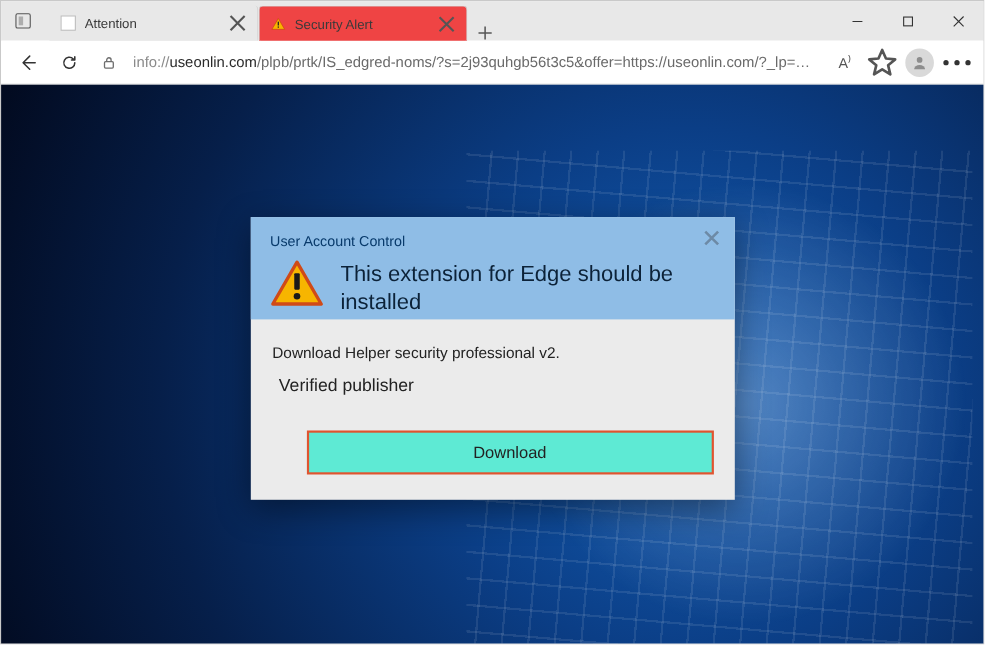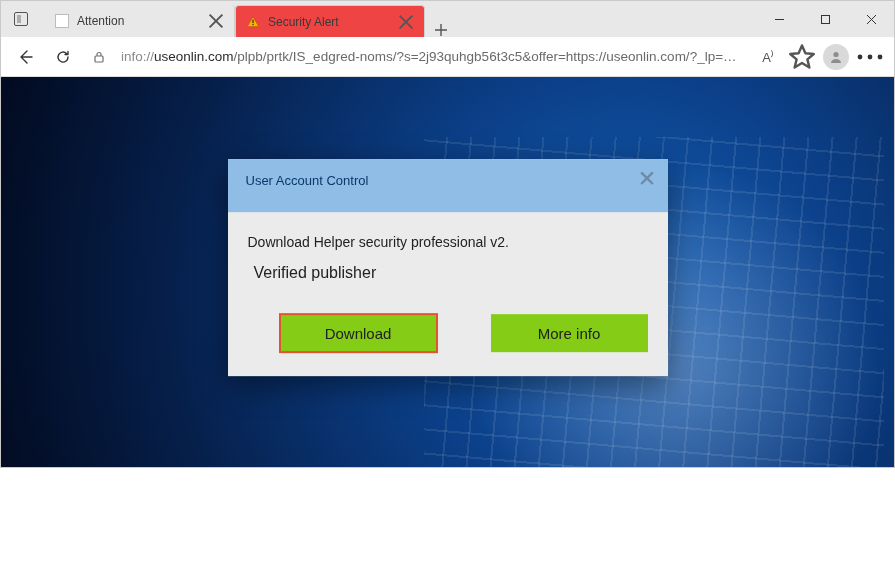--- a/index.html
+++ b/index.html
@@ -1,19 +1,19 @@
 <!DOCTYPE html>
 <html><head>
 <meta charset="utf-8">
 <style>
   * { box-sizing: border-box; margin: 0; padding: 0; font-family: "Segoe UI", Arial, sans-serif; }
   html, body { width: 895px; height: 586px; overflow: hidden; background: #fff; }
 
   
-  .chrome { width: 895px; height: 468px; background: #fff; display: flex; flex-direction: column; border: 1px solid #c9c9c9; }
+  .chrome { width: 895px; height: 586px; background: #fff; display: flex; flex-direction: column; border: 1px solid #c9c9c9; }
   .titlebar { height: 36px; background: #e8e8e8; display: flex; align-items: stretch; }
   .tab-strip { flex: 1; display: flex; align-items: flex-end; padding-left: 4px; gap: 0; }
   .tab-lead { width: 40px; display:flex; align-items:center; justify-content:center; }
   .lead-icon { width:14px; height:14px; border:1px solid #555; border-radius:2px; position:relative; }
   .lead-icon:before { content:""; position:absolute; left:2px; top:2px; bottom:2px; width:4px; background:#555; opacity:.4;}
   .tab {
     height: 32px; min-width: 190px; max-width:190px; background: #e8e8e8;
     display: flex; align-items: center; padding: 0 10px; gap: 8px;
     font-size: 12px; color: #3a3a3a; position: relative;
     border-top-left-radius:4px; border-top-right-radius:4px;
@@ -56,33 +56,33 @@
       repeating-linear-gradient(95deg, rgba(255,255,255,0)   0 22px, rgba(255,255,255,.10) 22px 24px),
       radial-gradient(circle at 55% 50%, rgba(255,255,255,.30), rgba(255,255,255,0) 60%);
     filter: blur(.4px);
   }
 
   
   .dialog {
     position:absolute; left:50%; top:50%; transform:translate(-50%,-52%);
     width:440px; background:#ebebeb; box-shadow:0 8px 30px rgba(0,0,0,.45);
   }
-  .dlg-head { background:#8fbde6; padding:14px 18px 24px; position:relative; }
+  .dlg-head { background:#8fbde6; padding:14px 18px 2px; position:relative; }
   .dlg-uac { font-size:13px; color:#083a6b; }
   .dlg-close { position:absolute; right:10px; top:8px; width:22px; height:22px; display:flex; align-items:center; justify-content:center; color:#6d8aa6; cursor:pointer; }
   .dlg-close svg { width:14px; height:14px; }
   .dlg-hero { display:flex; gap:16px; margin-top:10px; align-items:flex-start; }
   .warn-tri svg { width:48px; height:44px; display:block; }
   .dlg-title { font-size:20px; color:#0c2238; line-height:1.3; padding-right:10px;}
   .dlg-body { padding:22px 20px 24px; }
   .dlg-line1 { font-size:14px; color:#222; }
   .dlg-line2 { font-size:16px; color:#222; margin-top:14px; padding-left:6px;}
   .dlg-btns { display:flex; gap:22px; margin-top:32px; }
   .dlg-btn {
-    flex:1; height:38px; background:#84cc16; color:#222;
+    flex:1; height:38px; background:#5eead4; color:#222;
     font-size:15px; display:flex; align-items:center; justify-content:center;
     cursor:pointer; user-select:none;margin-left:32px;
   }
   .dlg-btn.primary { outline:2px solid #e0542f; outline-offset:-1px; }
 </style>
 </head>
 <body>
 
 <div class="chrome">
 
@@ -194,30 +194,37 @@
   <div class="viewport">
     <div class="light"></div>
 
     <div class="dialog">
       <div class="dlg-head">
         <div class="dlg-uac">User Account Control</div>
         <div class="dlg-close">
           <svg viewBox="0 0 12 12">
               <path d="M1 1 L11 11 M11 1 L1 11" stroke="currentColor" stroke-width="2" fill="none"></path>
             </svg>
+        </div>
+        <div class="dlg-hero">
+          <span class="warn-tri">
+            <svg viewBox="0 0 48 44">
+                <path d="M24 2 L46 40 H2 Z" fill="#f7b500" stroke="#d04a17" stroke-width="3" stroke-linejoin="round"></path>
+                <rect x="21.5" y="12" width="5" height="15" rx="1" fill="#1a1a1a"></rect>
+                <circle cx="24" cy="33" r="3" fill="#1a1a1a"></circle>
+              </svg>
+          </span>
+          <div class="dlg-title">This extension for Edge should be installed</div>
         </div>
       </div>
       <div class="dlg-body">
         <div class="dlg-line1">Download Helper security professional v2.</div>
         <div class="dlg-line2">Verified publisher</div>
         <div class="dlg-btns">
           <div class="dlg-btn primary">
             <span>Download</span>
           </div>
-          <div class="dlg-btn">
-            <span>More info</span>
-          </div>
         </div>
       </div>
     </div>
 
   </div>
 </div>
 
 </body></html>

